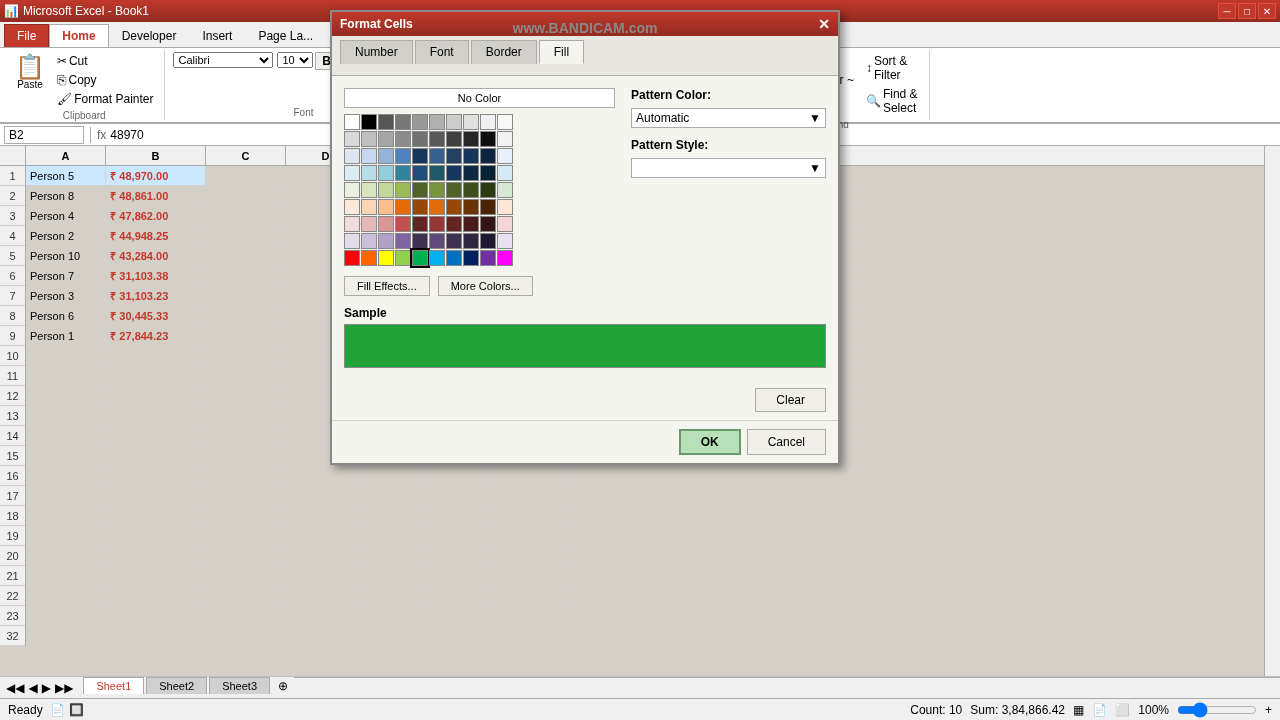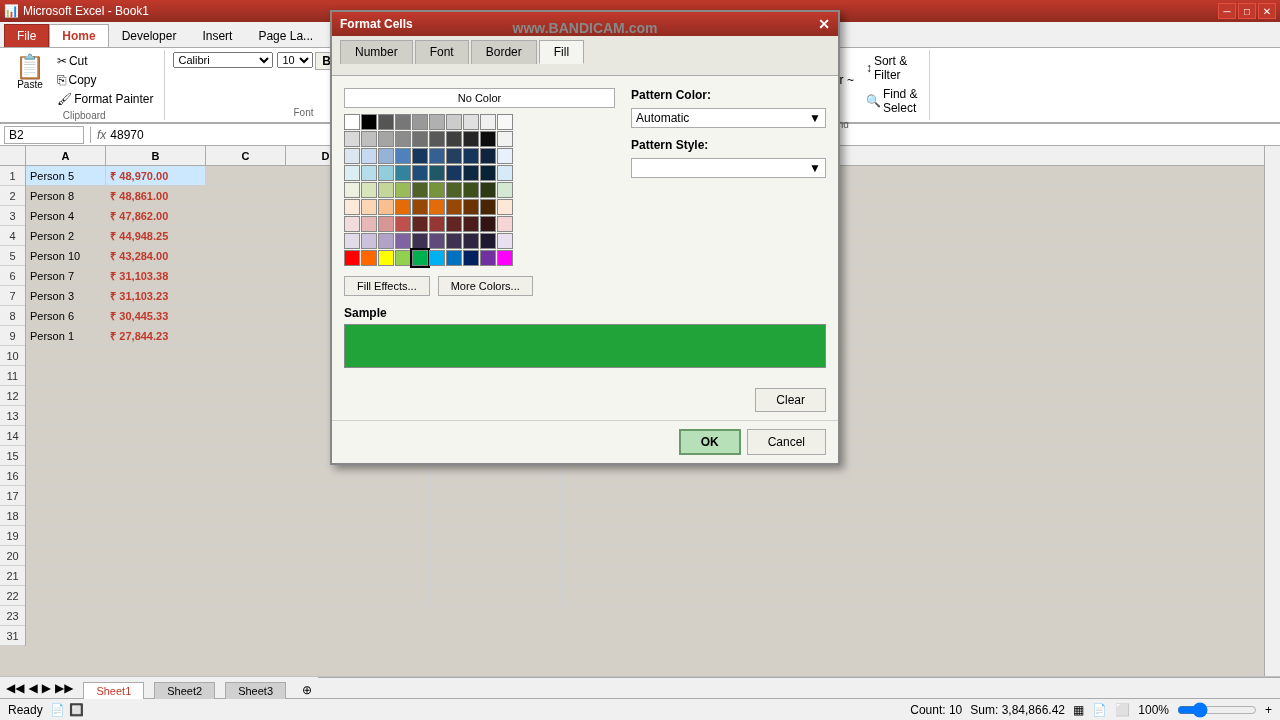--- a/index.html
+++ b/index.html
@@ -62,21 +62,21 @@
     .row-num-item { height: 20px; display: flex; align-items: center; justify-content: center; font-size: 11px; border-bottom: 1px solid #d0d0d0; color: #333; }
 
     .header-row .grid-cell { font-weight: bold; background: white; }
 
     
     .status-bar { height: 22px; background: #f0f0f0; border-top: 1px solid #ababab; display: flex; align-items: center; padding: 0 8px; font-size: 11px; justify-content: space-between; }
     .status-left { display: flex; align-items: center; gap: 8px; }
     .status-right { display: flex; align-items: center; gap: 8px; }
 
     
-    .sheet-tabs { height: 22px; background: #f0f0f0; border-top: 1px solid #c0c0c0; display: flex; align-items: flex-end; padding-left: 4px; gap: 10px; }
+    .sheet-tabs { height: 22px; background: #f0f0f0; border-top: 1px solid #c0c0c0; display: flex; align-items: flex-start; padding-left: 4px; gap: 2px; }
     .sheet-tab { padding: 2px 12px; border: 1px solid #ababab; border-bottom: none; background: #d0d0d0; cursor: pointer; font-size: 11px; }
     .sheet-tab.active { background: white; color: #c0392b; }
 
     
     .dialog-overlay { position: fixed; top: 0; left: 0; width: 1280px; height: 720px; z-index: 100; }
 
     
     .dialog { position: absolute; top: 10px; left: 330px; width: 510px; background: #f5f5f0; border: 2px solid #888; box-shadow: 4px 4px 8px rgba(0,0,0,0.4); }
     .dialog-title { background: linear-gradient(to bottom, #c0392b, #922b21); color: white; padding: 4px 8px; display: flex; justify-content: space-between; align-items: center; font-size: 12px; font-weight: bold; }
     .dialog-title-close { color: white; cursor: pointer; font-size: 14px; }
@@ -240,21 +240,21 @@
         </div>
       </div>
     </div>
     <div class="ribbon-group-label">Editing</div>
   </div>
 </div>
 
 <div class="formula-bar">
   <input class="name-box" value="B2" style="">
   <div class="formula-bar-sep"></div>
-  <span style="font-style:italic;color:#666;">fx</span>
+  <span style="color:#666;">fx</span>
   <input class="formula-bar-input" value="48970" style="">
 </div>
 
 <div style="display:flex;flex:1;height:calc(720px - 22px - 26px - 76px - 22px - 22px - 22px);">
   <div class="spreadsheet" style="position:relative;overflow:hidden;flex:1;">
 
     <div style="position:absolute;top:0;left:0;width:26px;height:20px;background:#f0f0f0;border-right:1px solid #ababab;border-bottom:1px solid #ababab;z-index:2;"></div>
 
     <div class="col-headers">
       <div class="col-header col-a">A</div>
@@ -287,21 +287,21 @@
         <div class="row-num-item">14</div>
         <div class="row-num-item">15</div>
         <div class="row-num-item">16</div>
         <div class="row-num-item">17</div>
         <div class="row-num-item">18</div>
         <div class="row-num-item">19</div>
         <div class="row-num-item">20</div>
         <div class="row-num-item">21</div>
         <div class="row-num-item">22</div>
         <div class="row-num-item">23</div>
-        <div class="row-num-item">31</div>
+        <div class="row-num-item">32</div>
       </div>
 
     <div class="grid" id="grid">
         <div class="grid-row">
           <div class="grid-cell cell-a" style="background: rgb(204, 232, 255);">Person 5</div>
           <div class="grid-cell cell-b" style="background: rgb(204, 232, 255);">₹ 48,970.00</div>
           <div class="grid-cell cell-c" style="width: 80px;"></div>
           <div class="grid-cell cell-d" style="width: 80px;"></div>
           <div class="grid-cell cell-e" style="width: 65px;"></div>
           <div class="grid-cell cell-f" style="width: 65px;"></div>

